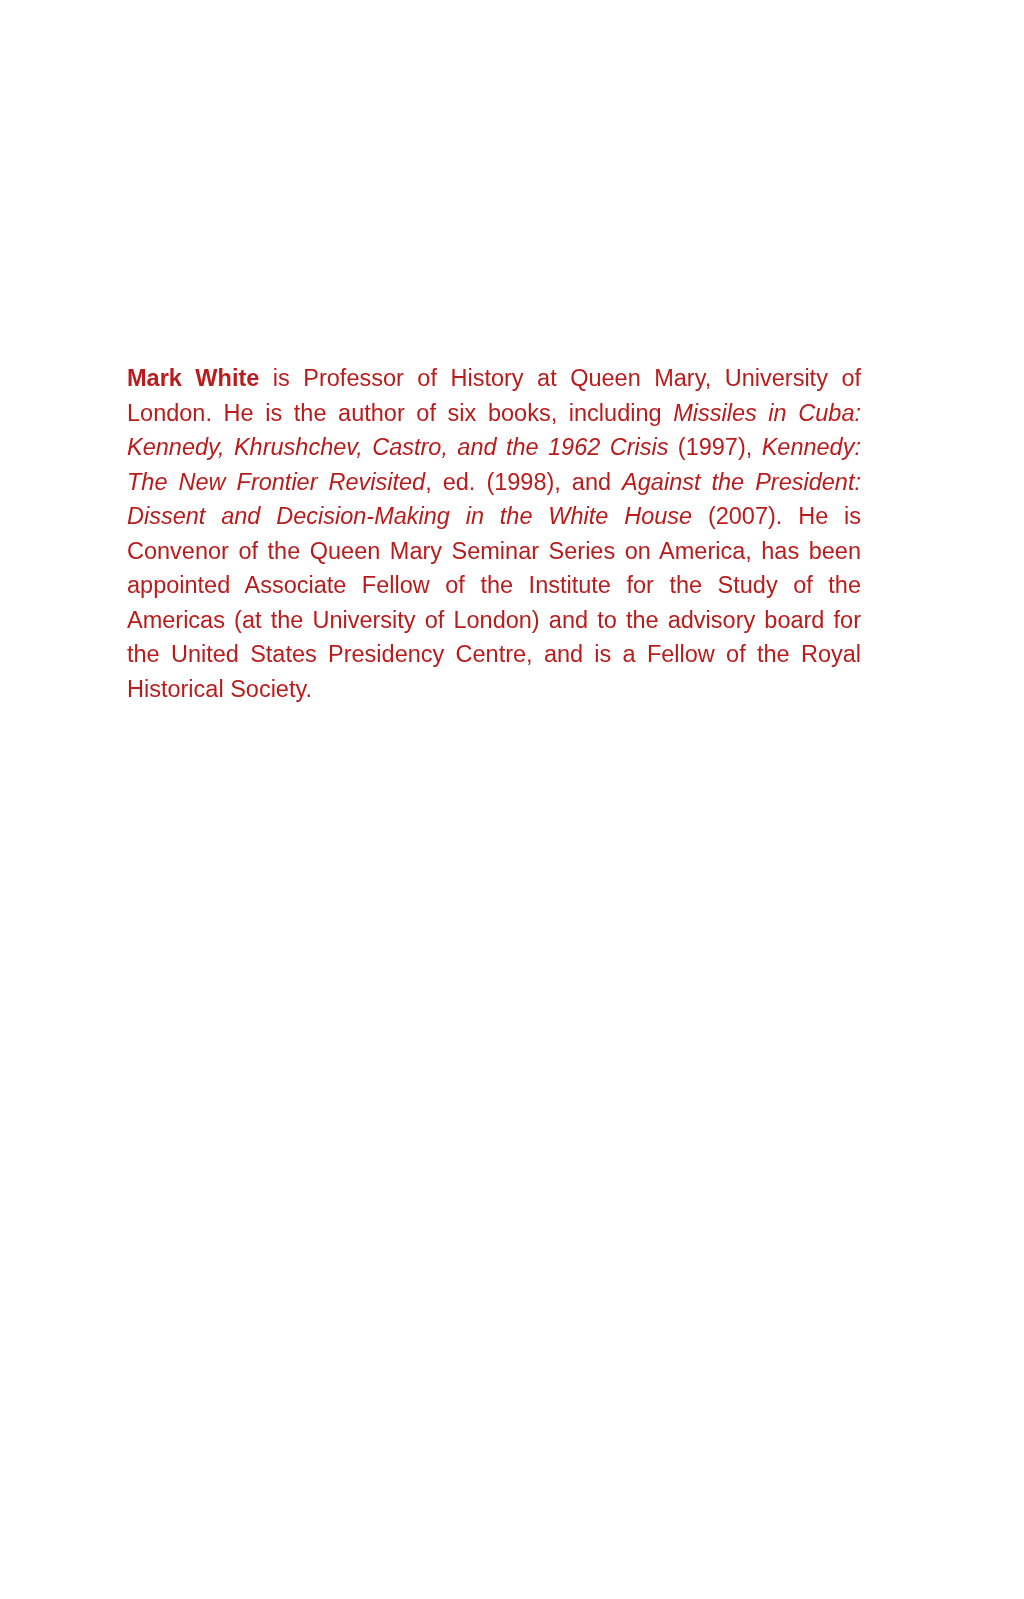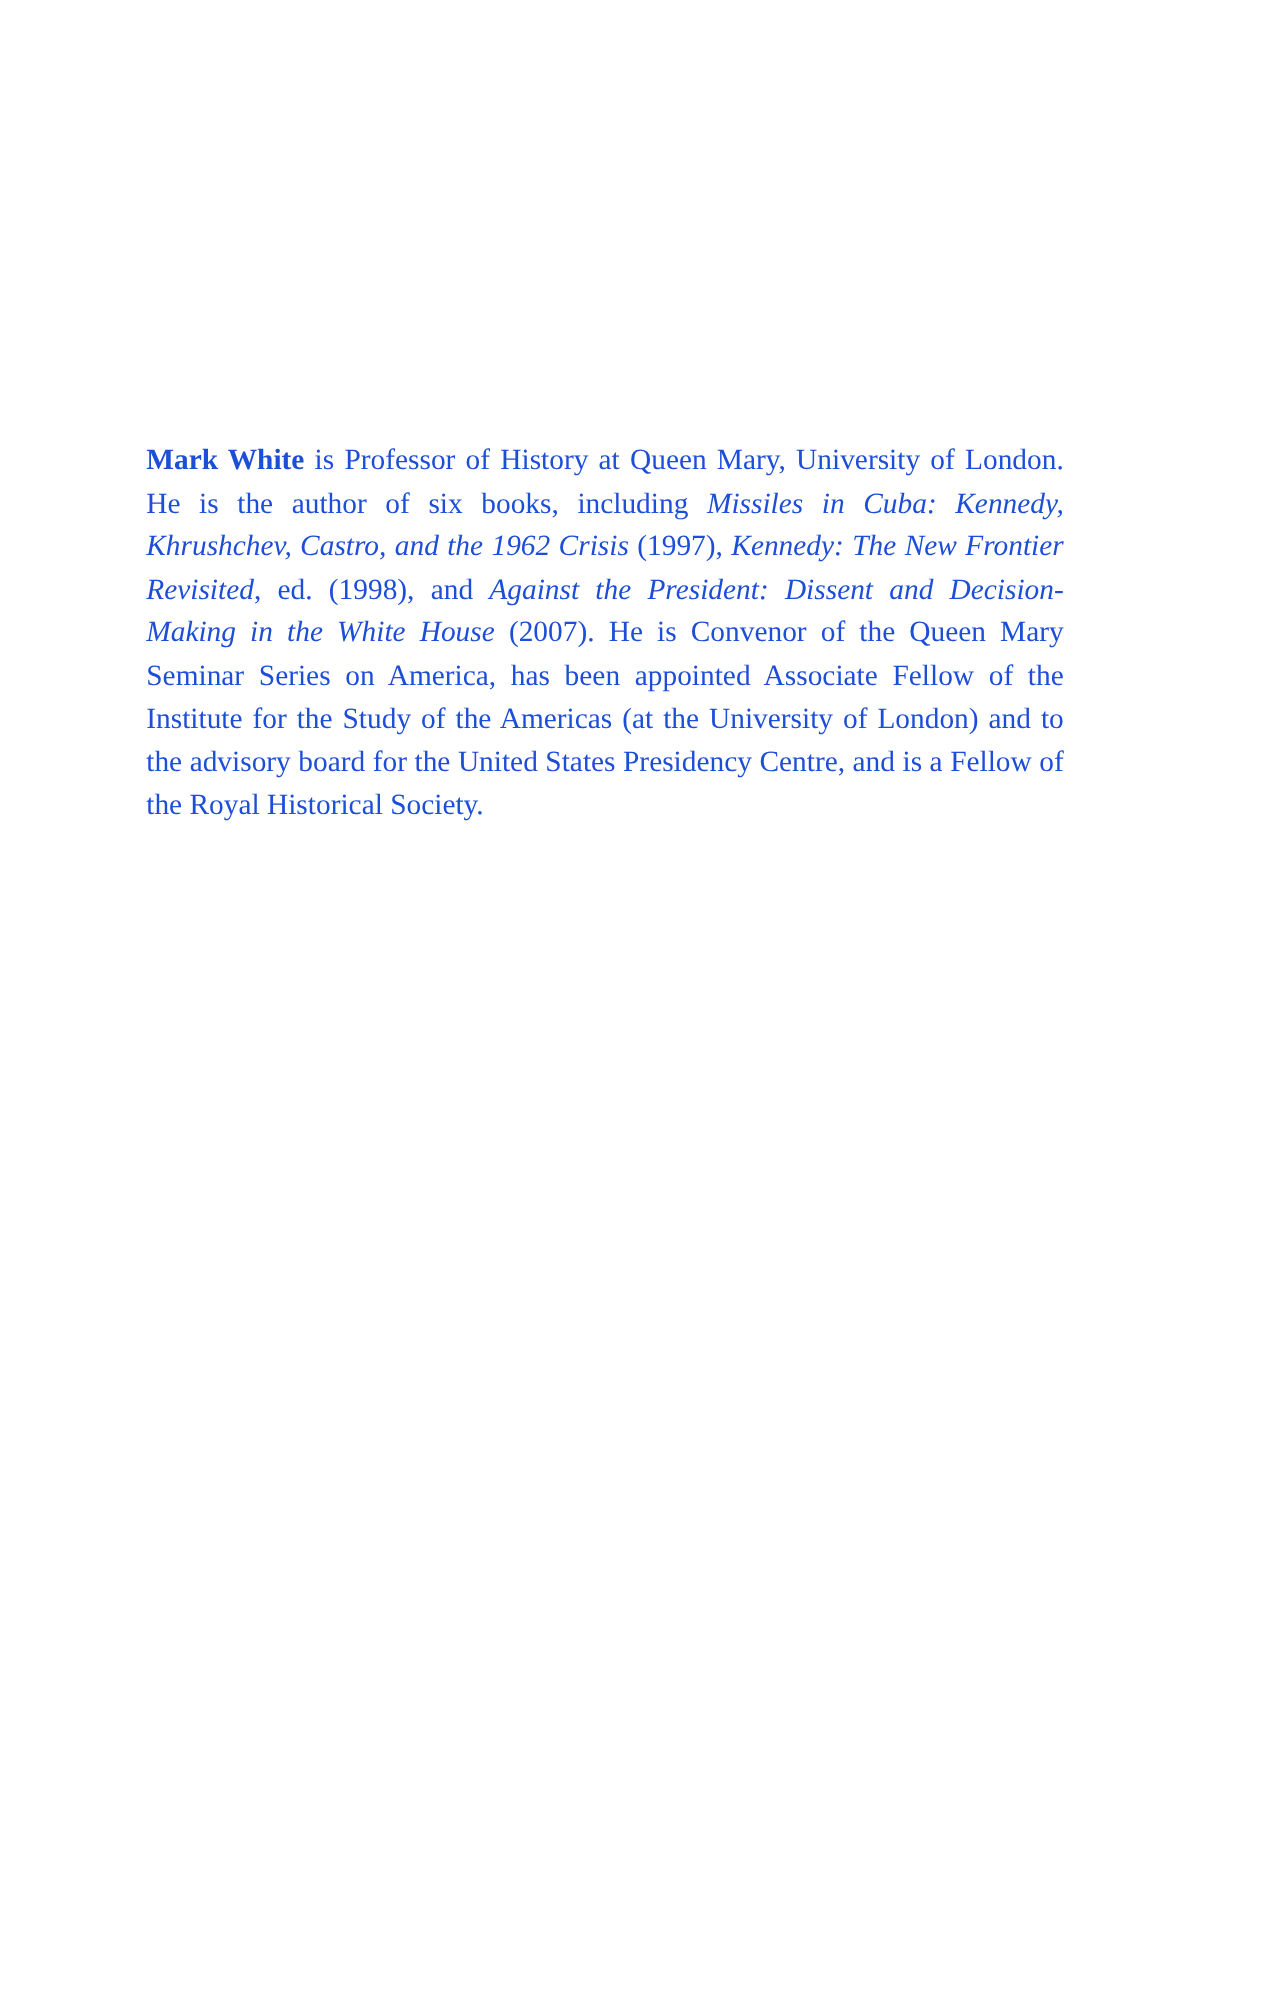--- a/index.html
+++ b/index.html
@@ -18,25 +18,25 @@
       left: 0; top: 0;
       width: 1024px;
       height: 1599px;
       background: #ffffff;
     }
     .bio {
       position: absolute;
       left: 117px;
       top: 351px;
       width: 734px;
-      margin: 0;
-      font-family: Liberation Serif, serif;
+      margin: 10px;
+      font-family: Liberation Sans, sans-serif;
       font-size: 23.5px;
       line-height: 34.5px;
-      color: #1d4ed8;
+      color: #b91c1c;
       text-align: justify;
       text-align-last: left;
       hyphens: none;
     }
     .bio b { font-weight: bold; }
     .bio i { font-style: italic; }
   </style>
 </head>
 <body>
 

